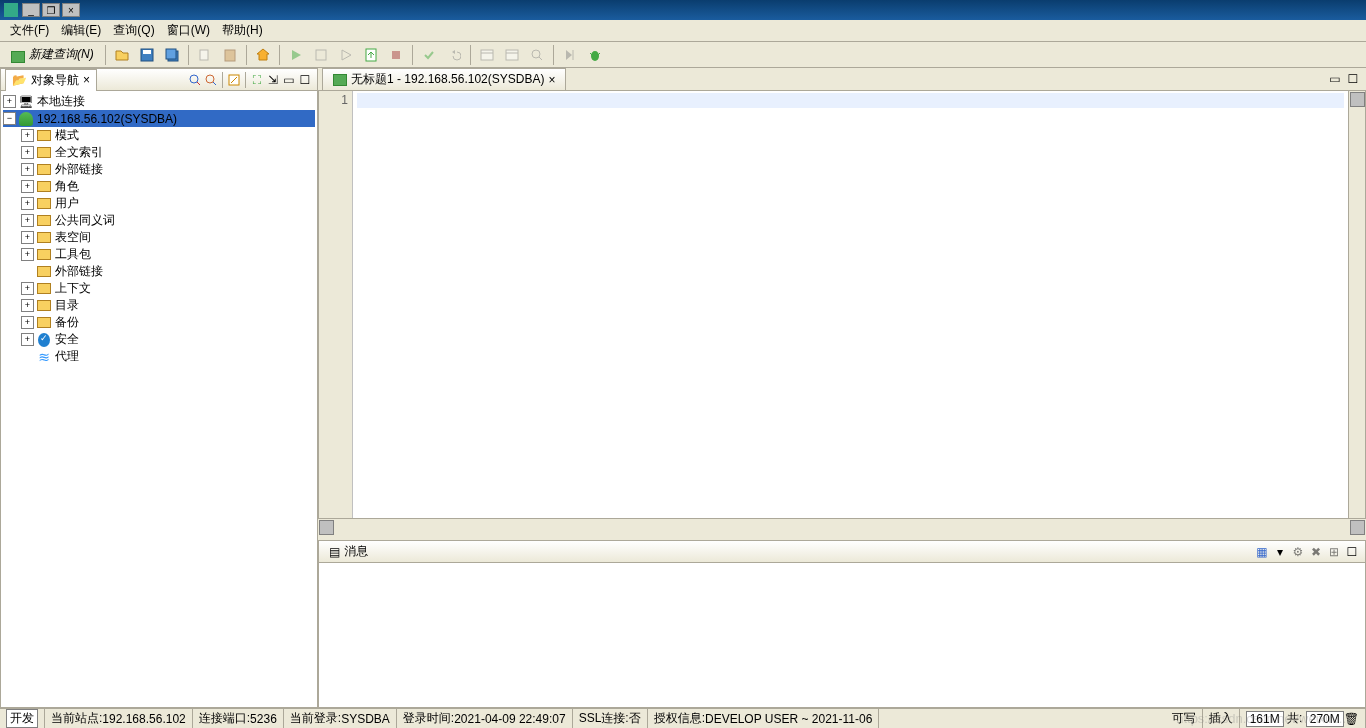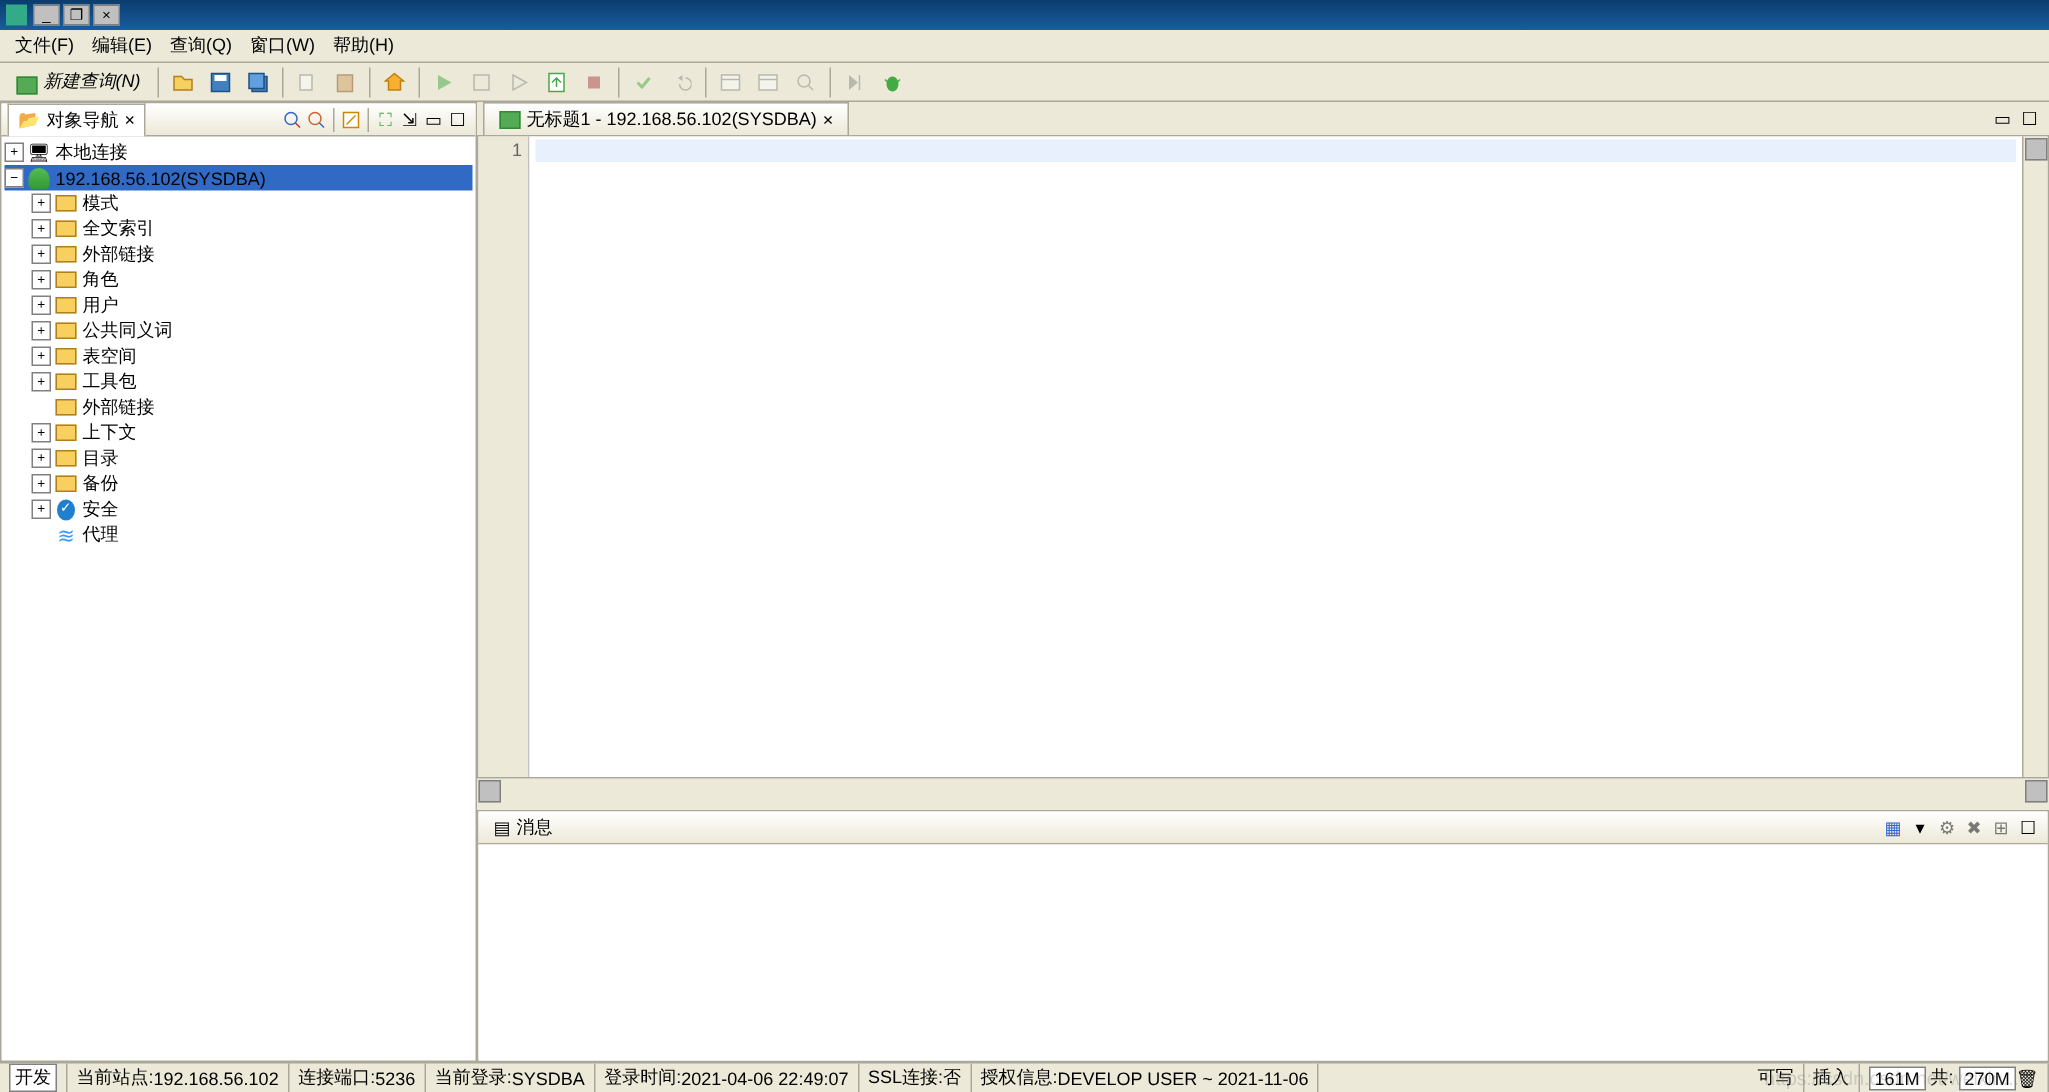--- a/index.html
+++ b/index.html
@@ -401,21 +401,21 @@
   <div class="cell">
       <span>连接端口:</span>
       <span>5236</span>
     </div>
   <div class="cell">
       <span>当前登录:</span>
       <span>SYSDBA</span>
     </div>
   <div class="cell">
       <span>登录时间:</span>
-      <span>2021-04-06 22:49:07</span>
+      <span>2021-04-09 22:49:07</span>
     </div>
   <div class="cell">
       <span>SSL连接:</span>
       <span>否</span>
     </div>
   <div class="cell">
       <span>授权信息:</span>
       <span>DEVELOP USER ~ 2021-11-06</span>
     </div>
   <div style="flex:1"></div>

